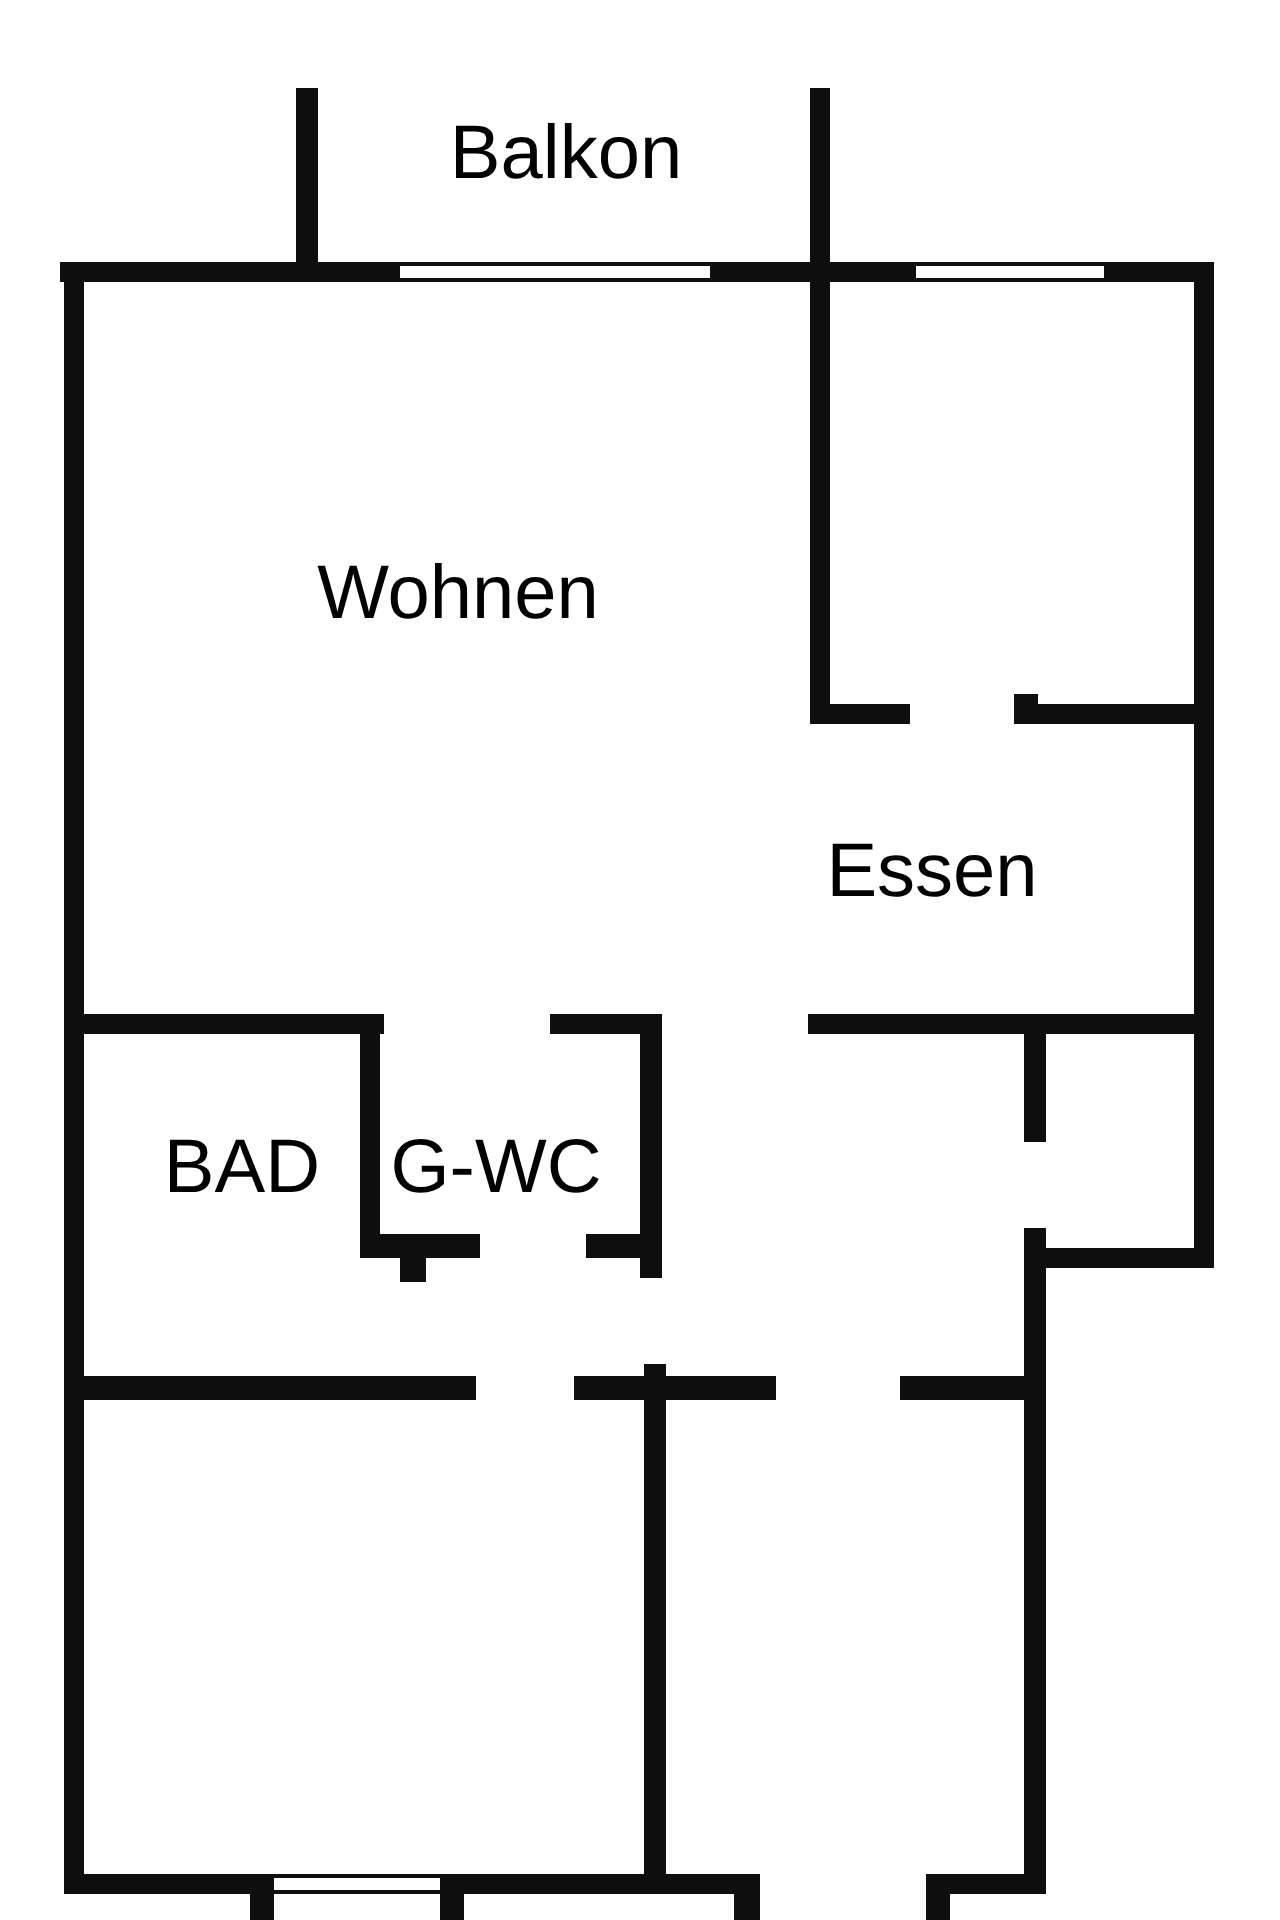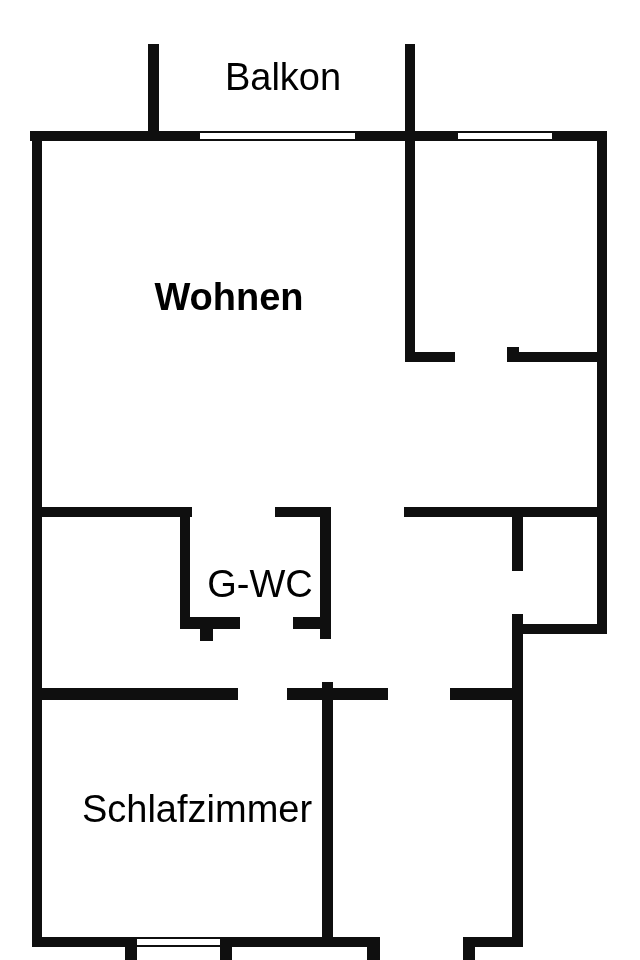--- a/index.html
+++ b/index.html
@@ -59,18 +59,19 @@
   <div class="wall" style="left:220px;top:893px;width:12px;height:39px;"></div>
   <div class="wall" style="left:125px;top:922px;width:107px;height:10px;"></div>
   <div class="win" style="left:137px;top:893px;width:83px;height:10px;"></div>
 
   <div class="wall" style="left:367px;top:893px;width:13px;height:40px;"></div>
   <div class="wall" style="left:463px;top:893px;width:12px;height:40px;"></div>
   <div class="thr" style="left:380px;top:922px;width:83px;height:2px;"></div>
   <div class="thr" style="left:380px;top:930px;width:83px;height:2px;"></div>
 
   <div class="lbl" style="left:283px;top:33px;">Balkon</div>
-  <div class="lbl" style="left:229px;top:253px;font-weight:bold;">Wohnen</div>
-  <div class="lbl" style="left:260px;top:540px;">G-WC</div>
-  <div class="lbl" style="left:197px;top:765px;">Schlafzimmer</div>
+  <div class="lbl" style="left:229px;top:253px;">Wohnen</div>
+  <div class="lbl" style="left:466px;top:392px;">Essen</div>
+  <div class="lbl" style="left:121px;top:540px;">BAD</div>
+  <div class="lbl" style="left:248px;top:540px;">G-WC</div>
   <div class="lbl" style="left:421px;top:970px;">Eingang</div>
 
 </div>
 
 </body></html>

